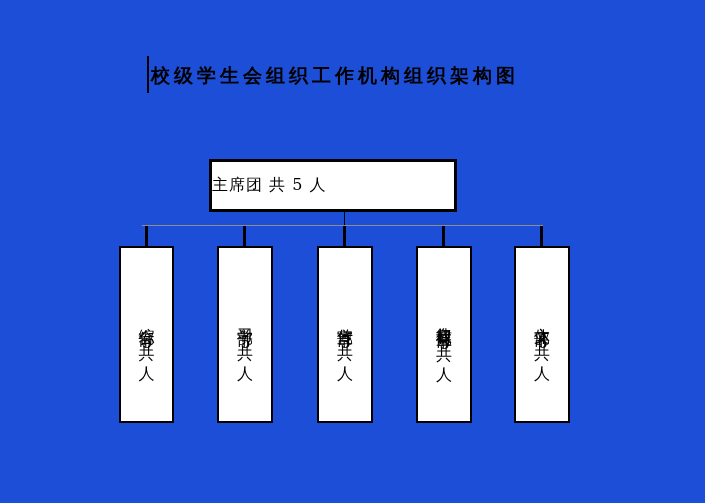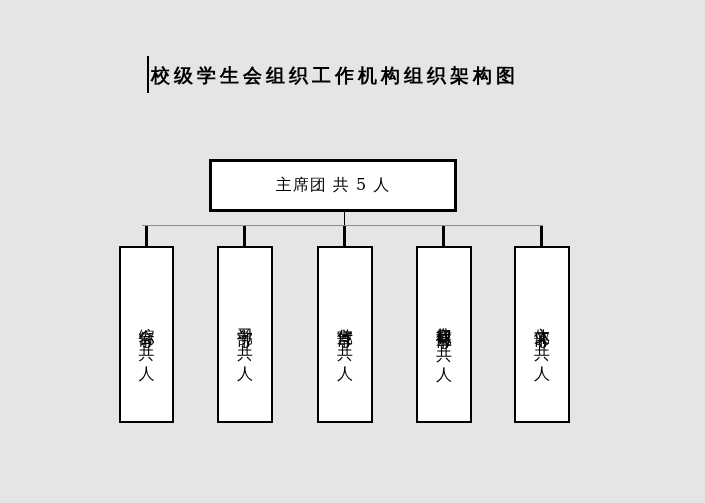--- a/index.html
+++ b/index.html
@@ -1,20 +1,20 @@
 <!DOCTYPE html>
 <html><head>
 <meta charset="utf-8">
 <style>
   html, body { margin: 0; padding: 0; background: #ffffff; }
   .screen {
     position: relative;
     width: 705px;
     height: 503px;
-    background: #e5e5e5;
+    background: #1d4ed8;
     overflow: hidden;
     font-family: "DejaVu Serif", serif;
     color: #000000;
   }
 
   
   .title-cursor {
     position: absolute;
     left: 147px;
     top: 56px;
@@ -38,21 +38,21 @@
   .root-box {
     position: absolute;
     left: 209px;
     top: 159px;
     width: 248px;
     height: 53px;
     border: 3px solid #000000;
     box-sizing: border-box;
     display: flex;
     align-items: center;
-    justify-content: center;
+    justify-content: flex-start;
     font-size: 16px;
     letter-spacing: 1px;
     background: #ffffff;
   }
 
   
   .stem {
     position: absolute;
     left: 344px;
     top: 212px;

